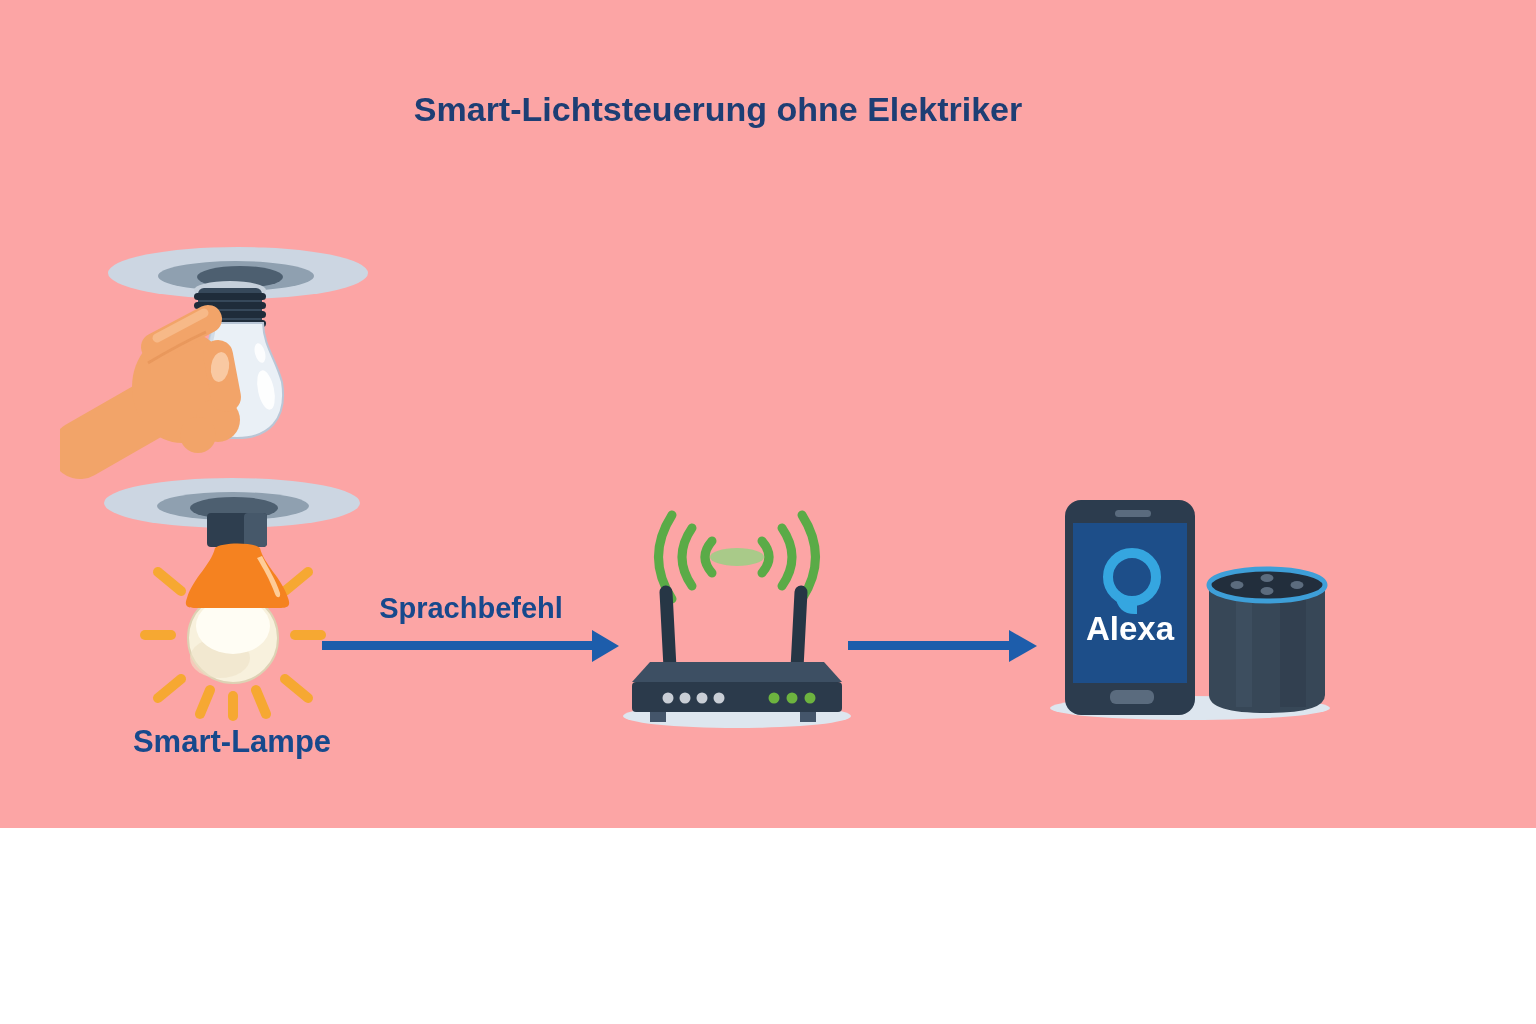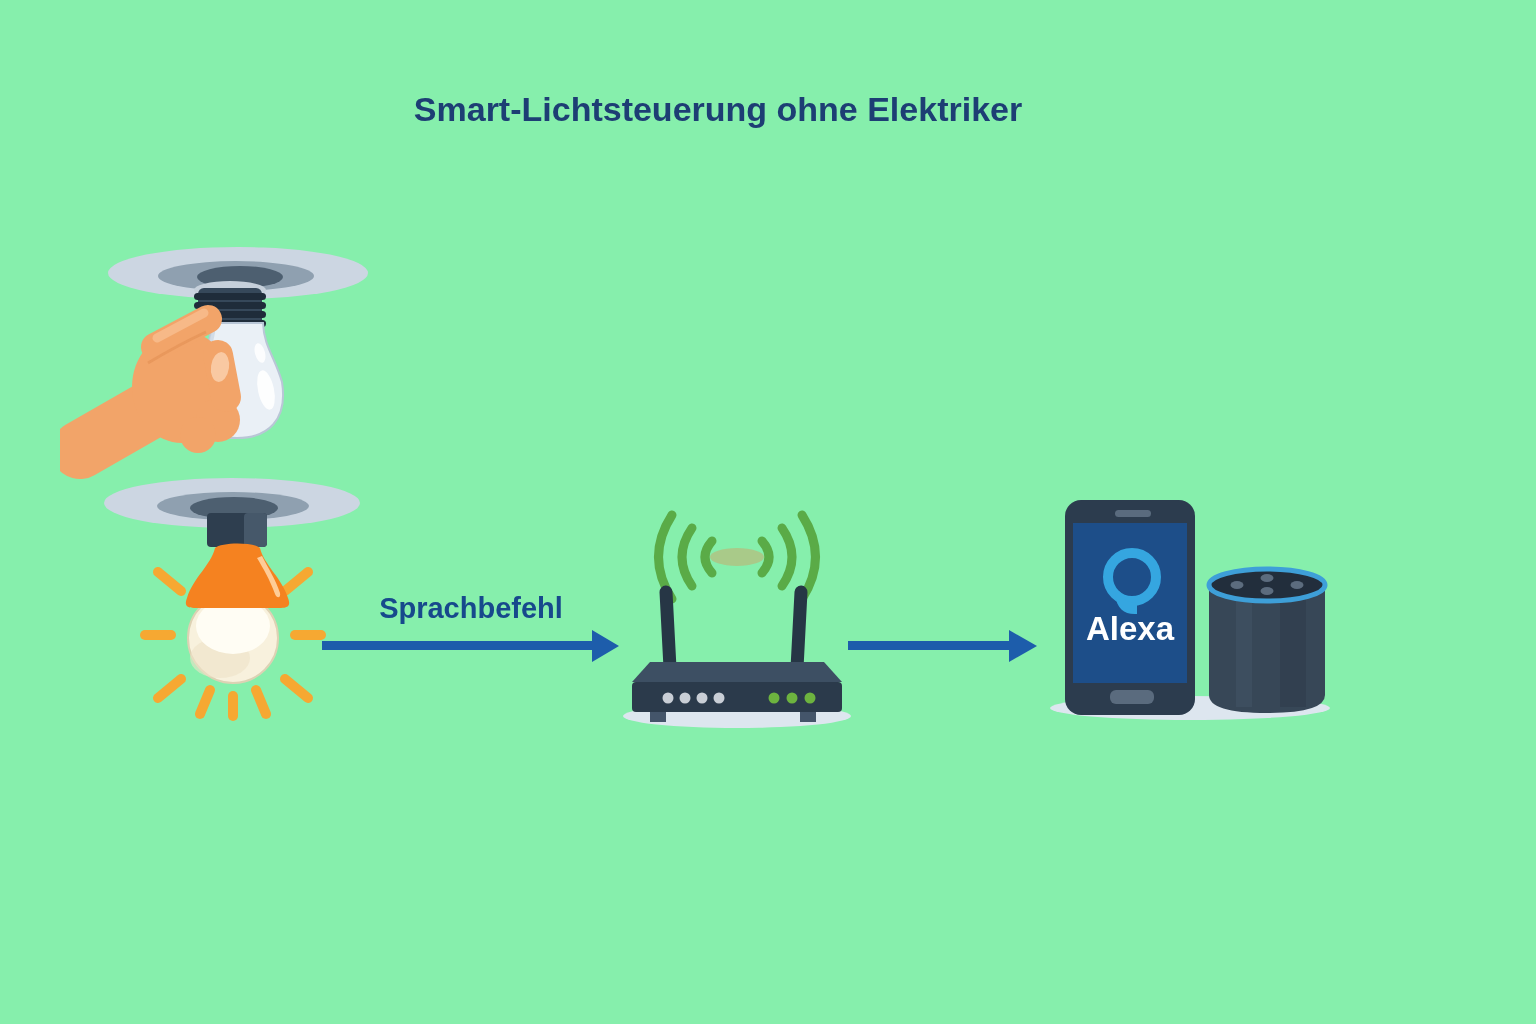--- a/index.html
+++ b/index.html
@@ -4,22 +4,22 @@
 <style>
   html, body {
     margin: 0;
     padding: 0;
     background: #ffffff;
     font-family: "Liberation Sans", sans-serif;
   }
   .canvas {
     position: relative;
     width: 1536px;
-    height: 1024px;
-    background: #86efac;
+    height: 828px;
+    background: #fca5a5;
     overflow: hidden;
   }
   .abs { position: absolute; }
   .title {
     position: absolute;
     left: 718px;
     top: 90px;
     transform: translateX(-50%);
     white-space: nowrap;
     font-size: 34px;
@@ -110,20 +110,21 @@
       <ellipse cx="132" cy="188" rx="30" ry="20" fill="#eee3c8" opacity="0.6"></ellipse>
       <ellipse cx="145" cy="156" rx="37" ry="28" fill="#fffdf4"></ellipse>
       <path d="M 127 78 C 123 95 105 108 99 128 C 96 136 99 138 106 138
                L 193 138 C 200 138 203 136 200 128 C 194 108 176 95 172 78
                C 166 72 133 72 127 78 Z" fill="#f58220"></path>
       <path d="M 174 86 C 180 98 188 110 192 123 C 193 128 189 129 187 124
                C 182 110 175 98 169 88 Z" fill="#ffd9ad" opacity="0.85"></path>
     </g>
   </svg>
 
+  <div class="node-label" style="left:232px; top:724px;">Smart-Lampe</div>
 
   <div class="arrow-label" style="left:471px; top:592px;">Sprachbefehl</div>
 
   <svg class="abs" style="left:320px; top:624px;" width="300" height="44" viewBox="0 0 300 44">
     <rect x="2" y="17" width="272" height="9" fill="#1d5dab"></rect>
     <polygon points="272,6 272,38 299,22" fill="#1d5dab"></polygon>
   </svg>
 
   <svg class="abs" style="left:613px; top:500px;" width="250" height="232" viewBox="0 0 250 232">
     <ellipse cx="124" cy="216" rx="114" ry="12" fill="#dde6ef"></ellipse>

